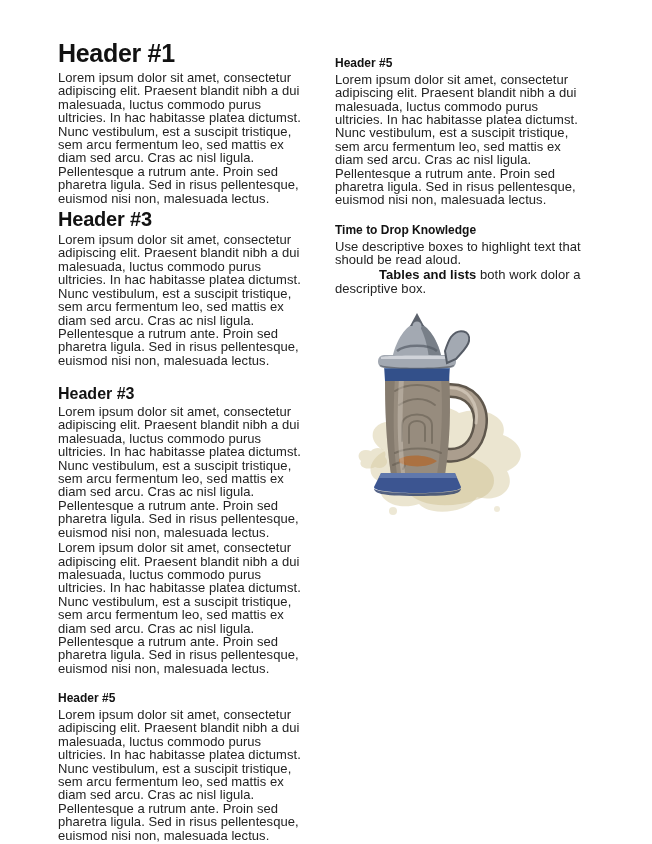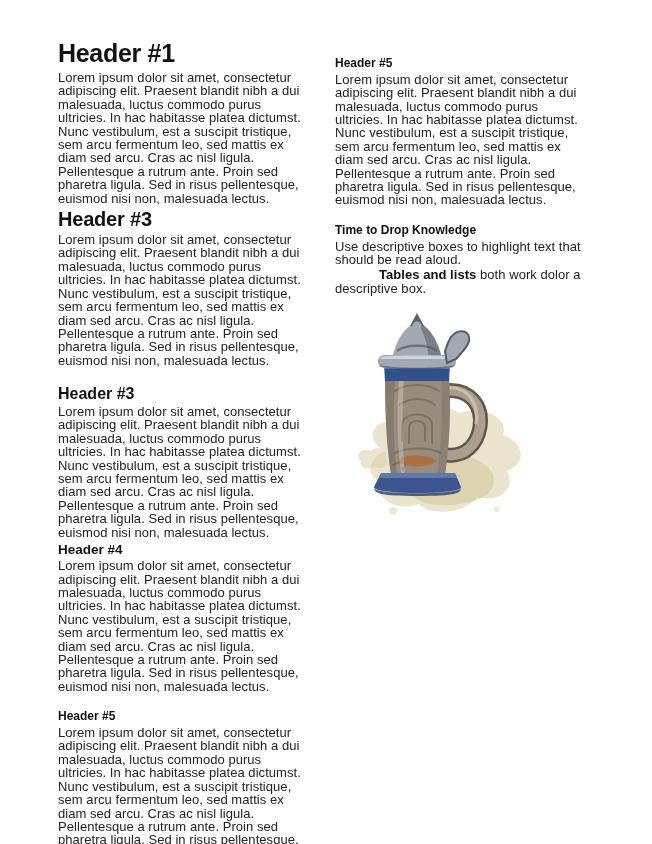--- a/index.html
+++ b/index.html
@@ -65,21 +65,20 @@
         <h2>Header #3</h2>
         <p class="body-text">Lorem ipsum dolor sit amet, consectetur adipiscing elit. Praesent blandit nibh a dui malesuada, luctus commodo purus ultricies. In hac habitasse platea dictumst. Nunc vestibulum, est a suscipit tristique, sem arcu fermentum leo, sed mattis ex diam sed arcu. Cras ac nisl ligula. Pellentesque a rutrum ante. Proin sed pharetra ligula. Sed in risus pellentesque, euismod nisi non, malesuada lectus.</p>
       </section>
 
       <section>
         <h3>Header #3</h3>
         <p class="body-text">Lorem ipsum dolor sit amet, consectetur adipiscing elit. Praesent blandit nibh a dui malesuada, luctus commodo purus ultricies. In hac habitasse platea dictumst. Nunc vestibulum, est a suscipit tristique, sem arcu fermentum leo, sed mattis ex diam sed arcu. Cras ac nisl ligula. Pellentesque a rutrum ante. Proin sed pharetra ligula. Sed in risus pellentesque, euismod nisi non, malesuada lectus.</p>
       </section>
 
       <section>
-        <h4>Header #4</h4>
         <p class="body-text">Lorem ipsum dolor sit amet, consectetur adipiscing elit. Praesent blandit nibh a dui malesuada, luctus commodo purus ultricies. In hac habitasse platea dictumst. Nunc vestibulum, est a suscipit tristique, sem arcu fermentum leo, sed mattis ex diam sed arcu. Cras ac nisl ligula. Pellentesque a rutrum ante. Proin sed pharetra ligula. Sed in risus pellentesque, euismod nisi non, malesuada lectus.</p>
       </section>
 
       <section>
         <h5>Header #5</h5>
         <p class="body-text">Lorem ipsum dolor sit amet, consectetur adipiscing elit. Praesent blandit nibh a dui malesuada, luctus commodo purus ultricies. In hac habitasse platea dictumst. Nunc vestibulum, est a suscipit tristique, sem arcu fermentum leo, sed mattis ex diam sed arcu. Cras ac nisl ligula. Pellentesque a rutrum ante. Proin sed pharetra ligula. Sed in risus pellentesque, euismod nisi non, malesuada lectus.</p>
       </section>
 
     </div>
 

